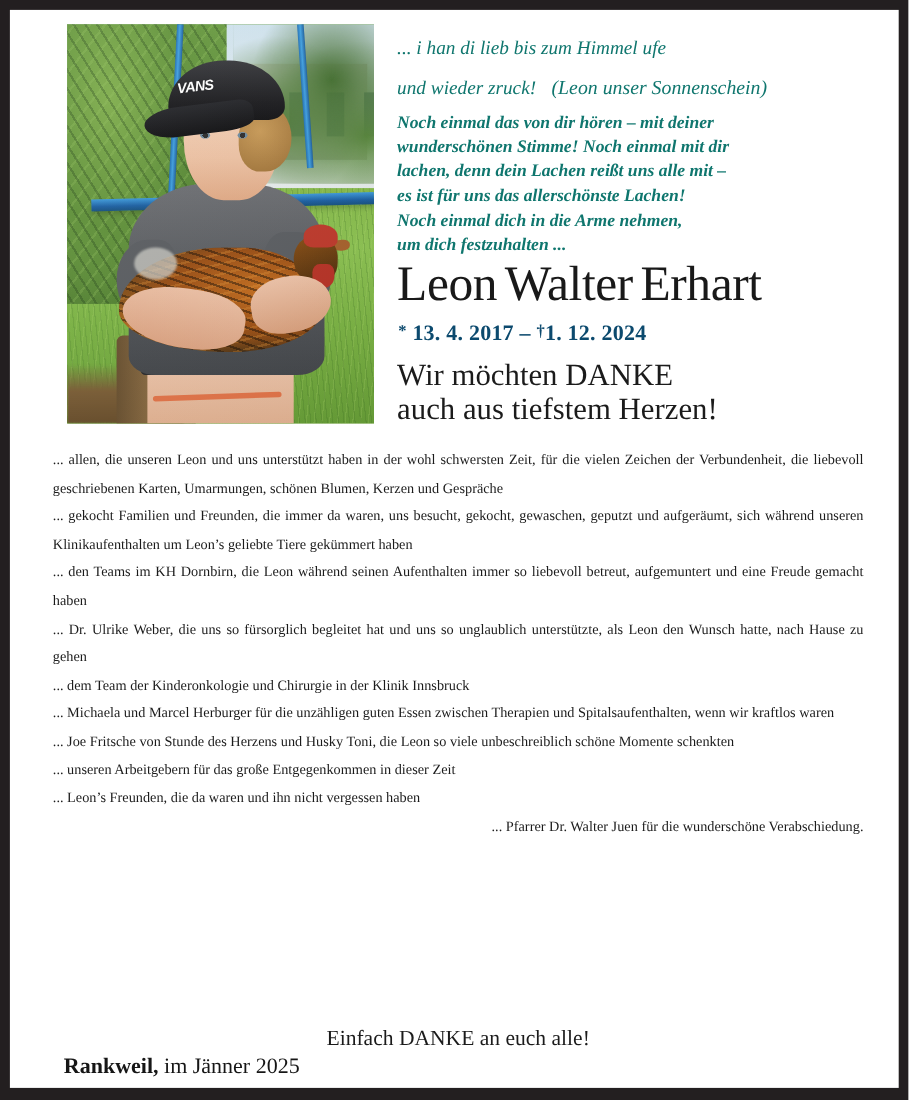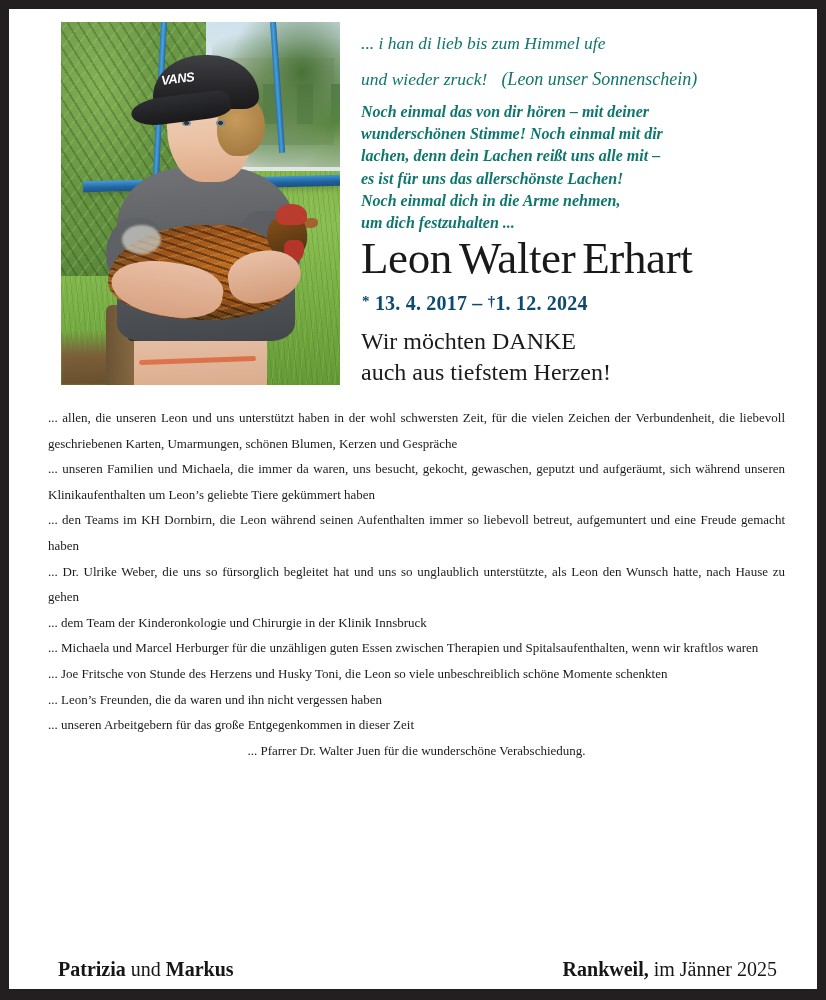--- a/index.html
+++ b/index.html
@@ -293,42 +293,42 @@
     font-weight: 700;
     letter-spacing: 0.2px;
     color: #0c4a6e;
   }
   .dates .sym { font-size: 15px; vertical-align: 4px; }
 
   .thanks-head {
     position: absolute;
     left: 352px;
     top: 317px;
-    font-size: 24px;
+    font-size: 28px;
     line-height: 31px;
     color: #1b1b1b;
   }
 
   
   .body-block {
     position: absolute;
     left: 39px;
     right: 32px;
     top: 396px;
   }
   .body-para {
     font-size: 13px;
     line-height: 25.6px;
     text-align: justify;
     text-justify: inter-word;
     color: #1b1b1b;
     margin: 0;
     hyphens: manual;
   }
-  .body-para:last-of-type { text-align: center; }
+  .body-para:last-of-type { text-align: right; }
 
   .closing {
     position: absolute;
     left: 39px;
     right: 32px;
     top: 925px;
     text-align: center;
     font-size: 19.6px;
     color: #1b1b1b;
   }
@@ -410,31 +410,31 @@
       <div class="dates"><span class="sym">*</span>&nbsp;<span>13. 4. 2017</span>&nbsp;<span>–</span>&nbsp;<span class="sym">†</span><span>1. 12. 2024</span></div>
 
       <div class="thanks-head">
         <div>Wir möchten DANKE</div>
         <div>auch aus tiefstem Herzen!</div>
       </div>
     </div>
 
     <div class="body-block">
       <p class="body-para">... allen, die unseren Leon und uns unterstützt haben in der wohl schwersten Zeit, für die vielen Zeichen der Verbundenheit, die liebevoll geschriebenen Karten, Umarmungen, schönen Blumen, Kerzen und Gespräche</p>
-      <p class="body-para">... unseren Familien und Michaela, die immer da waren, uns besucht, gekocht, gewaschen, geputzt und aufgeräumt, sich während unseren Klinikaufenthalten um Leon’s geliebte Tiere gekümmert haben</p>
+      <p class="body-para">... gekocht Familien und Freunden, die immer da waren, uns besucht, gekocht, gewaschen, geputzt und aufgeräumt, sich während unseren Klinikaufenthalten um Leon’s geliebte Tiere gekümmert haben</p>
       <p class="body-para">... den Teams im KH Dornbirn, die Leon während seinen Aufenthalten immer so liebevoll betreut, aufgemuntert und eine Freude gemacht haben</p>
       <p class="body-para">... Dr. Ulrike Weber, die uns so fürsorglich begleitet hat und uns so unglaublich unterstützte, als Leon den Wunsch hatte, nach Hause zu gehen</p>
       <p class="body-para">... dem Team der Kinderonkologie und Chirurgie in der Klinik Innsbruck</p>
       <p class="body-para">... Michaela und Marcel Herburger für die unzähligen guten Essen zwischen Therapien und Spitalsaufenthalten, wenn wir kraftlos waren</p>
       <p class="body-para">... Joe Fritsche von Stunde des Herzens und Husky Toni, die Leon so viele unbeschreiblich schöne Momente schenkten</p>
+      <p class="body-para">... unseren Arbeitgebern für das große Entgegenkommen in dieser Zeit</p>
       <p class="body-para">... Leon’s Freunden, die da waren und ihn nicht vergessen haben</p>
-      <p class="body-para">... unseren Arbeitgebern für das große Entgegenkommen in dieser Zeit</p>
       <p class="body-para">... Pfarrer Dr. Walter Juen für die wunderschöne Verabschiedung.</p>
     </div>
 
+    <div class="closing">Einfach DANKE an euch alle!</div>
 
     <div class="footer">
-      <div><b>Patrizia</b><span> und </span><b>Markus</b></div>
       <div><b>Rankweil,</b><span> im Jänner 2025</span></div>
     </div>
 
   </div>
 </div>
 
 </body></html>

